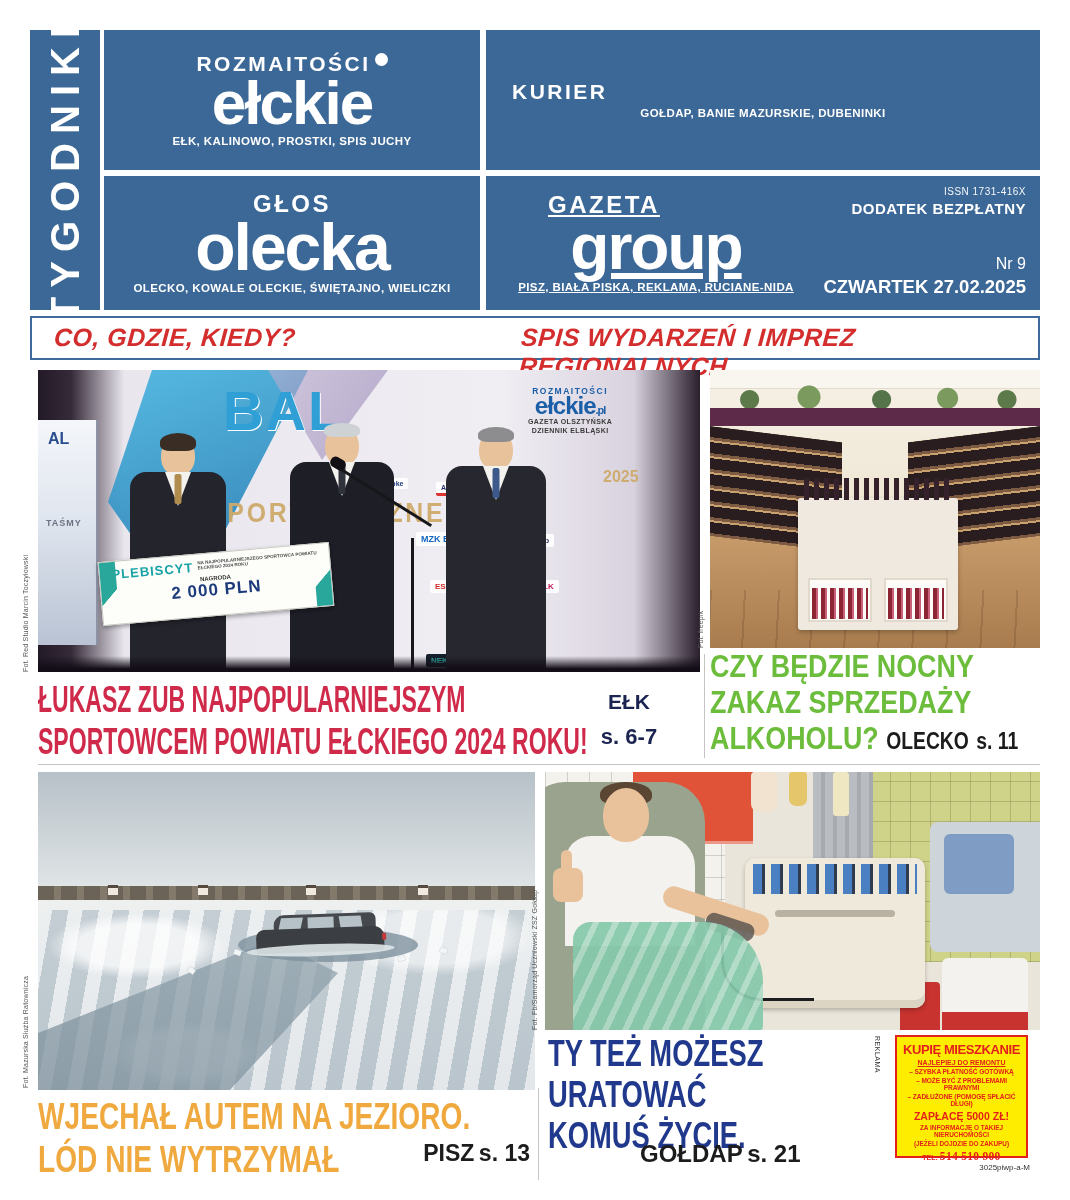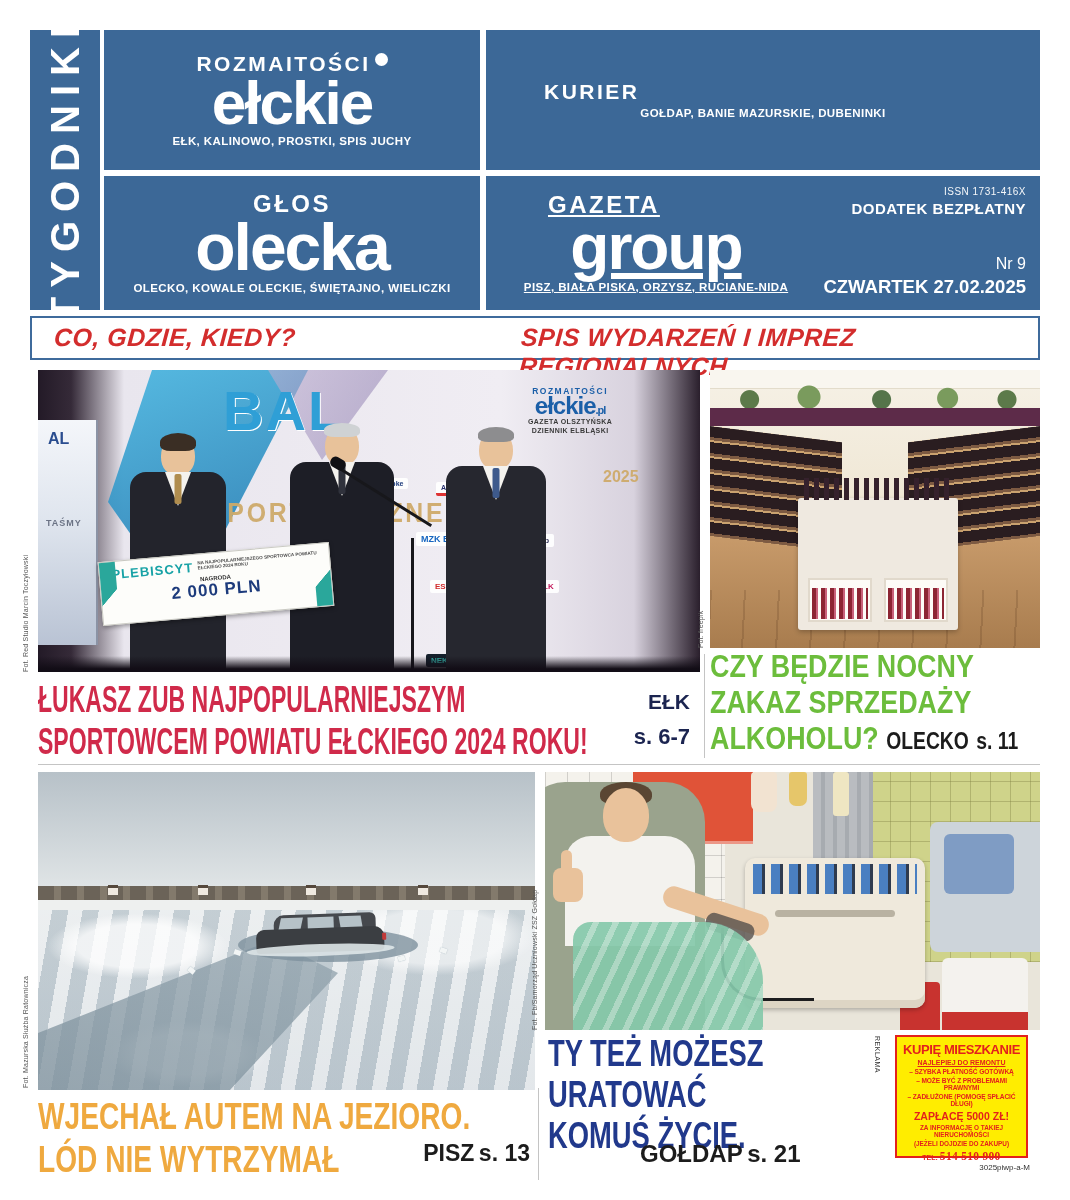--- a/index.html
+++ b/index.html
@@ -170,35 +170,35 @@
   <span>TYGODNIKI</span>
 </div>
 
 <div class="mast-box paper" style="left:104px;top:30px;width:376px;height:140px;">
   <div class="kicker"><span>ROZMAITOŚCI</span><span class="dot"></span></div>
   <div class="bigname">ełckie</div>
   <div class="towns">EŁK, KALINOWO, PROSTKI, SPIS JUCHY</div>
 </div>
 
 <div class="mast-box paper" style="left:486px;top:30px;width:554px;height:140px;">
-  <div class="kicker" style="align-self:flex-start;margin-left:58px;">KURIER</div>
+  <div class="kicker" style="align-self:flex-start;margin-left:26px;">KURIER</div>
   <div class="towns">GOŁDAP, BANIE MAZURSKIE, DUBENINKI</div>
 </div>
 
 <div class="mast-box paper" style="left:104px;top:176px;width:376px;height:134px;">
   <div class="kicker" style="font-size:24px;">GŁOS</div>
   <div class="bigname" style="font-size:66px;">olecka</div>
   <div class="towns">OLECKO, KOWALE OLECKIE, ŚWIĘTAJNO, WIELICZKI</div>
 </div>
 
 <div class="mast-box" style="left:486px;top:176px;width:554px;height:134px;">
   <div class="paper" style="position:absolute;left:0;top:0;width:340px;height:100%;text-decoration:underline;">
     <div class="kicker" style="align-self:flex-start;margin-left:62px;font-size:24px;">GAZETA</div>
     <div class="bigname" style="font-size:64px;">group</div>
-    <div class="towns">PISZ, BIAŁA PISKA, ORZYSZ, RUCIANE-NIDA</div>
+    <div class="towns">PISZ, BIAŁA PISKA, REKLAMA, RUCIANE-NIDA</div>
   </div>
   <div class="issue">
     <div class="issn">ISSN 1731-416X</div>
     <div class="supp">DODATEK BEZPŁATNY</div>
     <div class="nr">Nr 9</div>
     <div class="date">CZWARTEK 27.02.2025</div>
   </div>
 </div>
 
 <div class="abs events">
@@ -292,21 +292,21 @@
         <i></i>
       </div>
   </div>
 </div>
 <div class="abs vcredit" style="left:697px;top:580px;height:68px;">Fot. freepik</div>
 
 <div class="abs" style="left:38px;top:682px;">
   <span class="hl red" style="font-size:36px;transform:scaleX(.64);">ŁUKASZ ZUB NAJPOPULARNIEJSZYM</span>
   <span class="hl red" style="font-size:36px;transform:scaleX(.64);margin-top:6px;">SPORTOWCEM POWIATU EŁCKIEGO 2024 ROKU!</span>
 </div>
-<div class="abs" style="left:608px;top:690px;width:82px;text-align:right;">
+<div class="abs" style="left:588px;top:690px;width:82px;text-align:center;">
   <div class="pageref" style="font-size:21px;">EŁK</div>
   <div class="pageref" style="font-size:22px;margin-top:10px;">s. 6-7</div>
 </div>
 
 <div class="abs" style="left:710px;top:650px;">
   <span class="hl green" style="font-size:32px;transform:scaleX(.84);">CZY BĘDZIE NOCNY</span>
   <span class="hl green" style="font-size:32px;transform:scaleX(.84);margin-top:4px;">ZAKAZ SPRZEDAŻY</span>
   <span class="hl" style="font-size:32px;transform:scaleX(.84);margin-top:4px;"><span class="green">ALKOHOLU?</span>
     <span class="ink" style="font-size:23px;">OLECKO</span>
     <span class="ink" style="font-size:23px;">s. 11</span></span>

